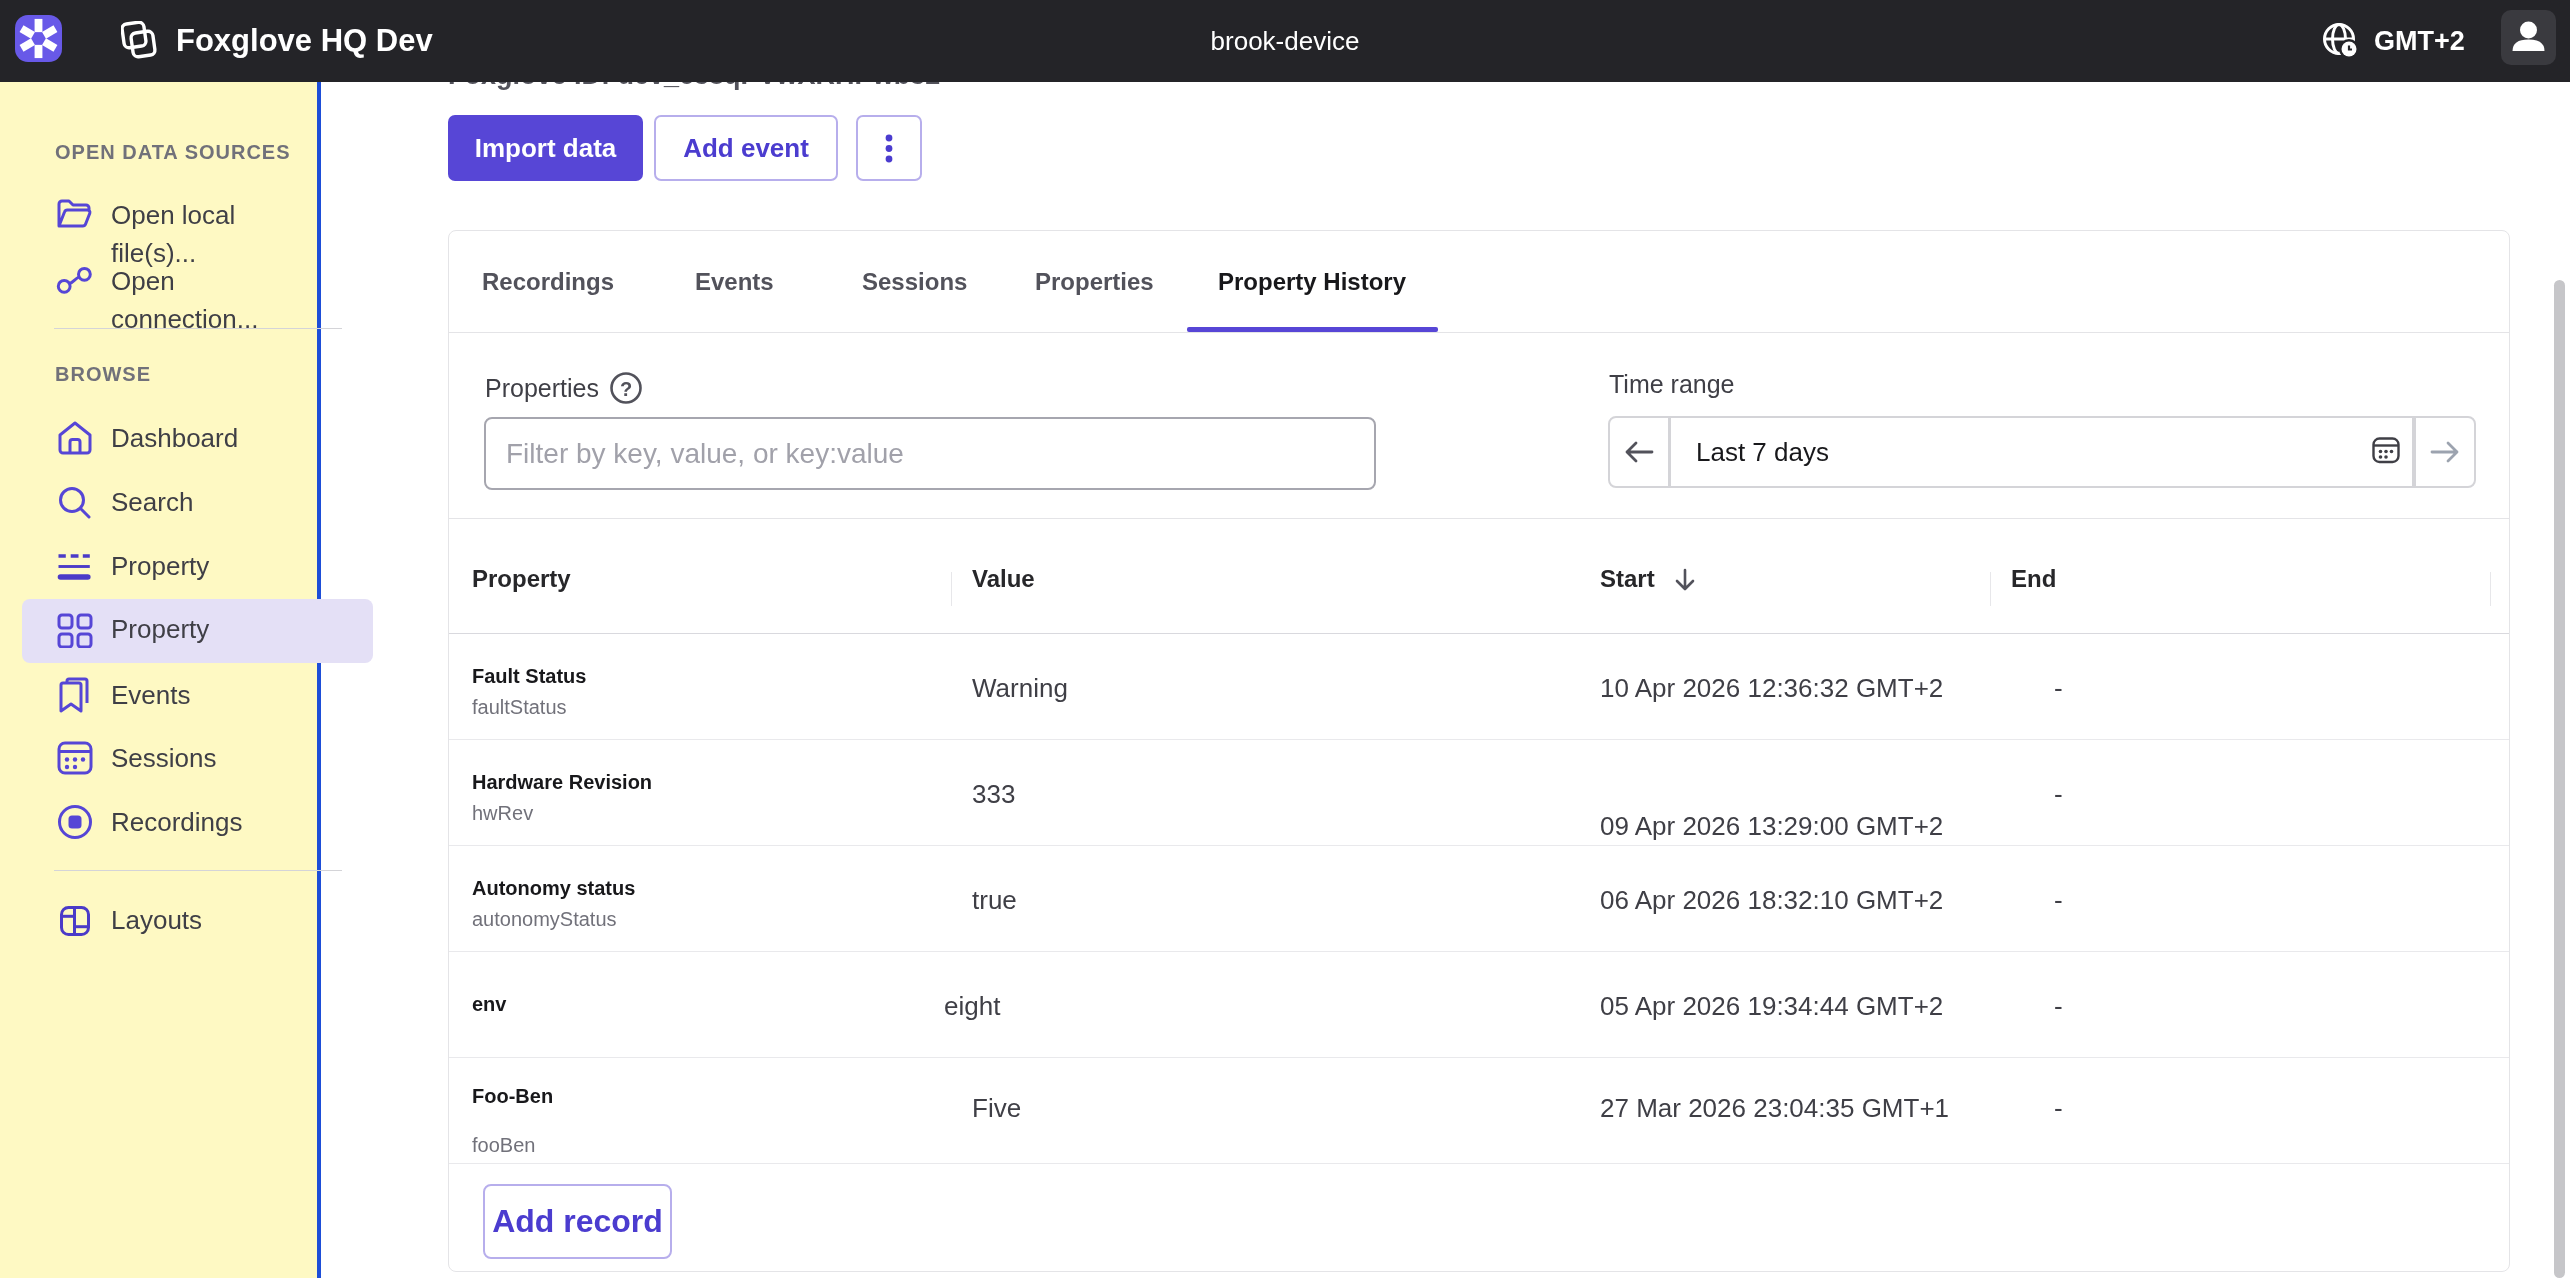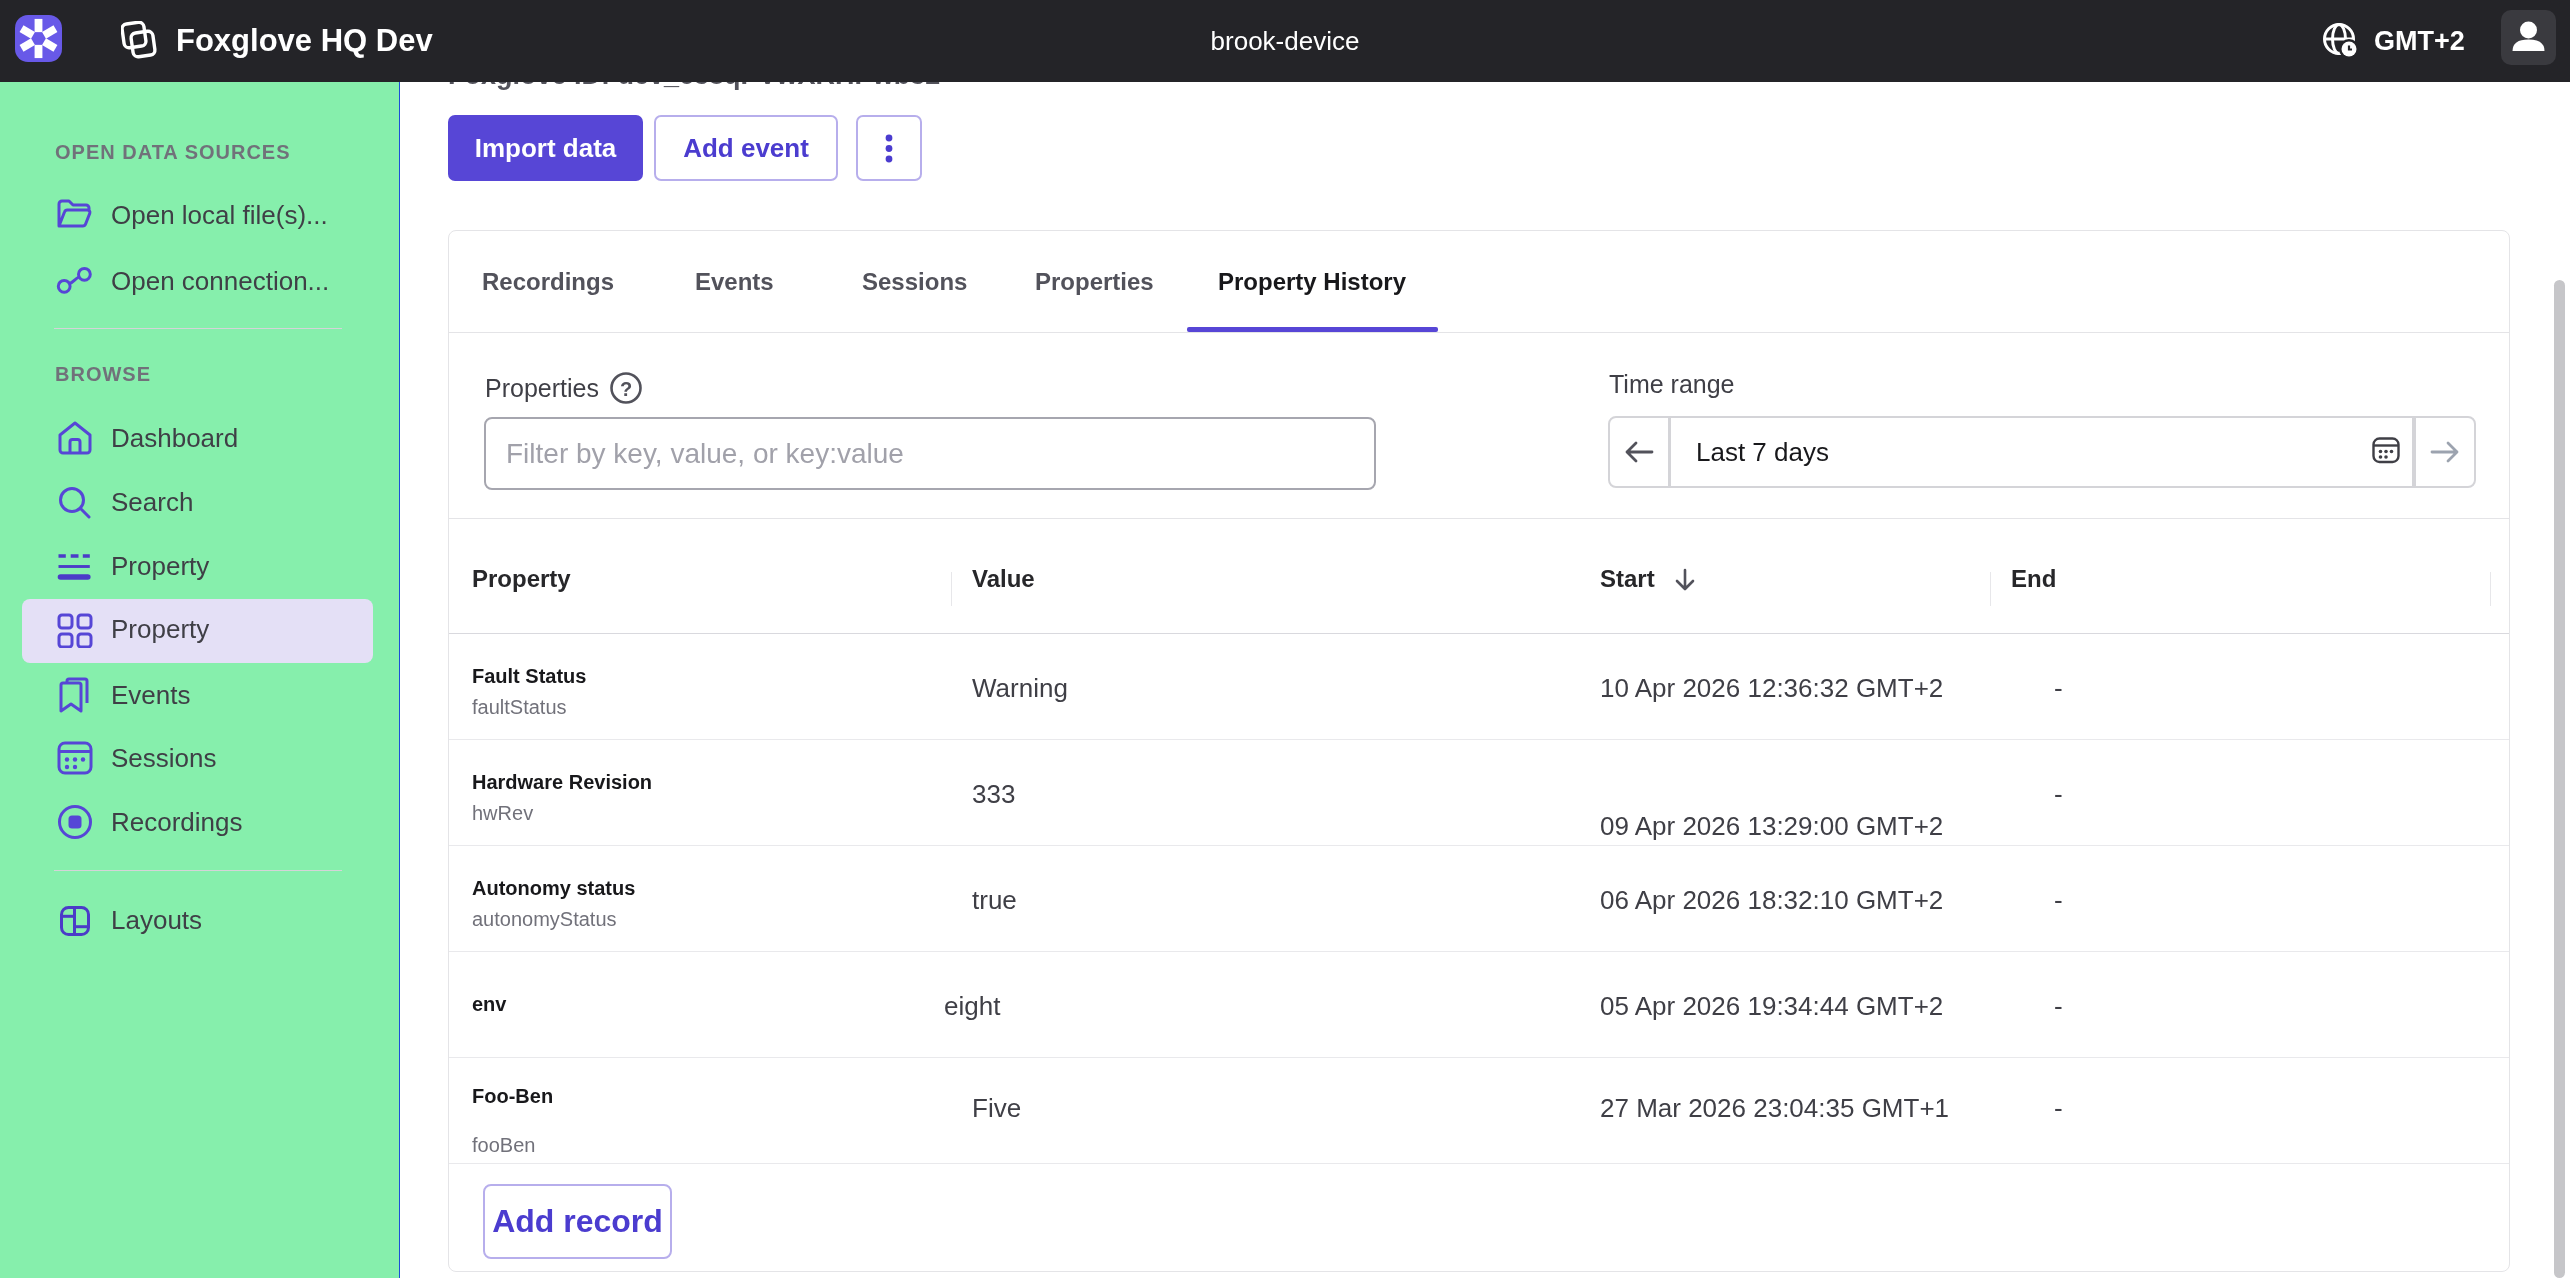--- a/index.html
+++ b/index.html
@@ -8,21 +8,21 @@
   .abs { position:absolute; }
   #page { position:relative; width:2570px; height:1278px; }
   
   #topbar { position:absolute; left:0; top:0; width:2570px; height:82px; background:#242428; z-index:20; }
   #logo { position:absolute; left:15px; top:15px; width:47px; height:47px; border-radius:13px; background:#6859e8; }
   #orgname { position:absolute; left:176px; top:0; height:82px; line-height:82px; color:#fff; font-size:31px; font-weight:bold; }
   #title { position:absolute; left:0; width:2570px; top:0; height:82px; line-height:82px; color:#fff; font-size:26px; text-align:center; }
   #gmt { position:absolute; left:2374px; top:0; height:82px; line-height:82px; color:#fff; font-size:27px; font-weight:bold; }
   #avatar { position:absolute; left:2501px; top:10px; width:55px; height:55px; border-radius:10px; background:#3a3a3f; }
   
-  #sidebar { position:absolute; left:0; top:82px; width:400px; height:1196px; background:#86efac; border-right:1px solid #1d4ed8; z-index:10; }
+  #sidebar { position:absolute; left:0; top:82px; width:321px; height:1196px; background:#fef9c3; border-right:4px solid #1d4ed8; z-index:10; }
   .sechead { position:absolute; left:55px; height:30px; line-height:30px; color:#71717a; font-size:20px; font-weight:600; letter-spacing:1px; }
   .sitem  { position:absolute; left:111px; height:38px; line-height:38px; color:#3f3f46; font-size:26px; }
   .sdiv { position:absolute; left:54px; width:288px; height:1px; background:#d4d4d8; }
   .selrow { position:absolute; left:22px; top:517px; width:351px; height:64px; background:#e4e0f6; border-radius:8px; }
   .sicon { position:absolute; left:56px; }
   
   #main { position:absolute; left:401px; top:82px; width:2169px; height:1196px; background:#fff; }
   #cliphead { position:absolute; left:448px; top:60px; font-size:27px; font-weight:bold; color:#52525b; z-index:5; }
   .btn { position:absolute; top:115px; height:66px; border-radius:7px; font-size:26px; font-weight:bold;
          display:flex; align-items:center; justify-content:center; }

